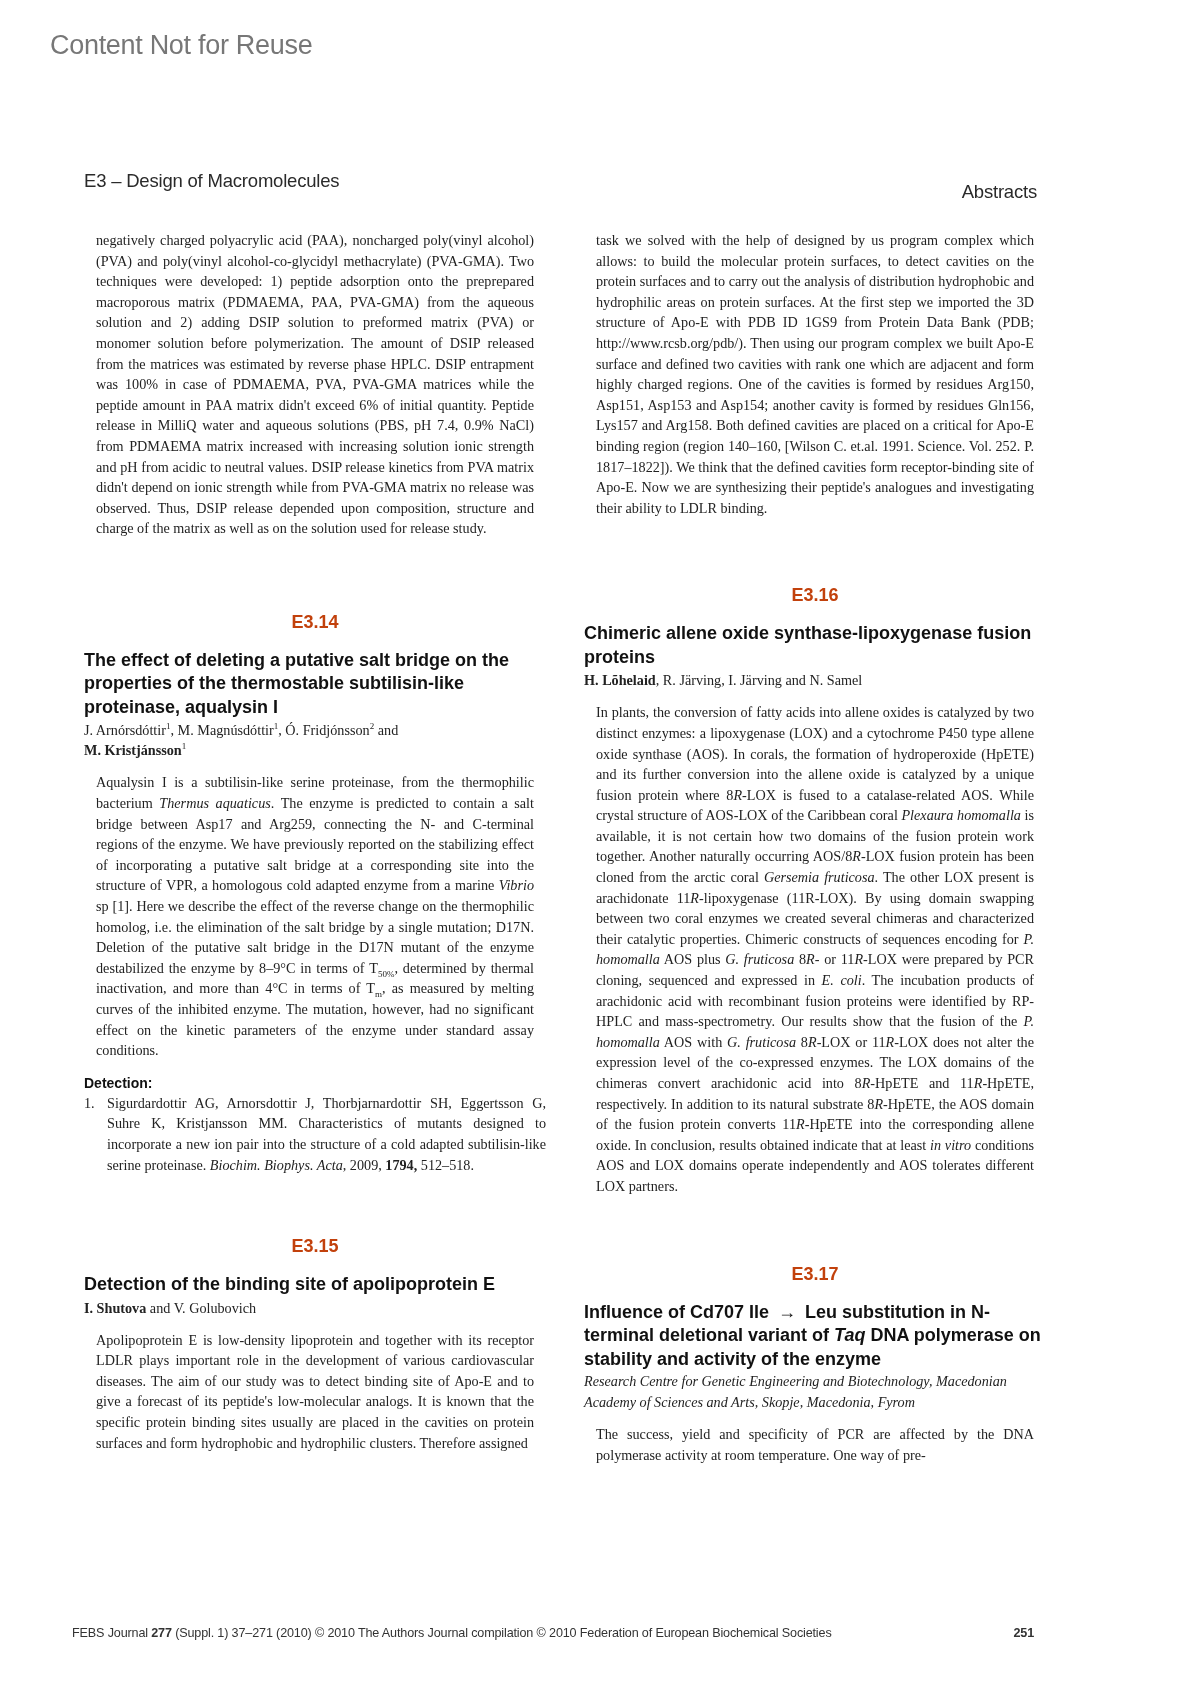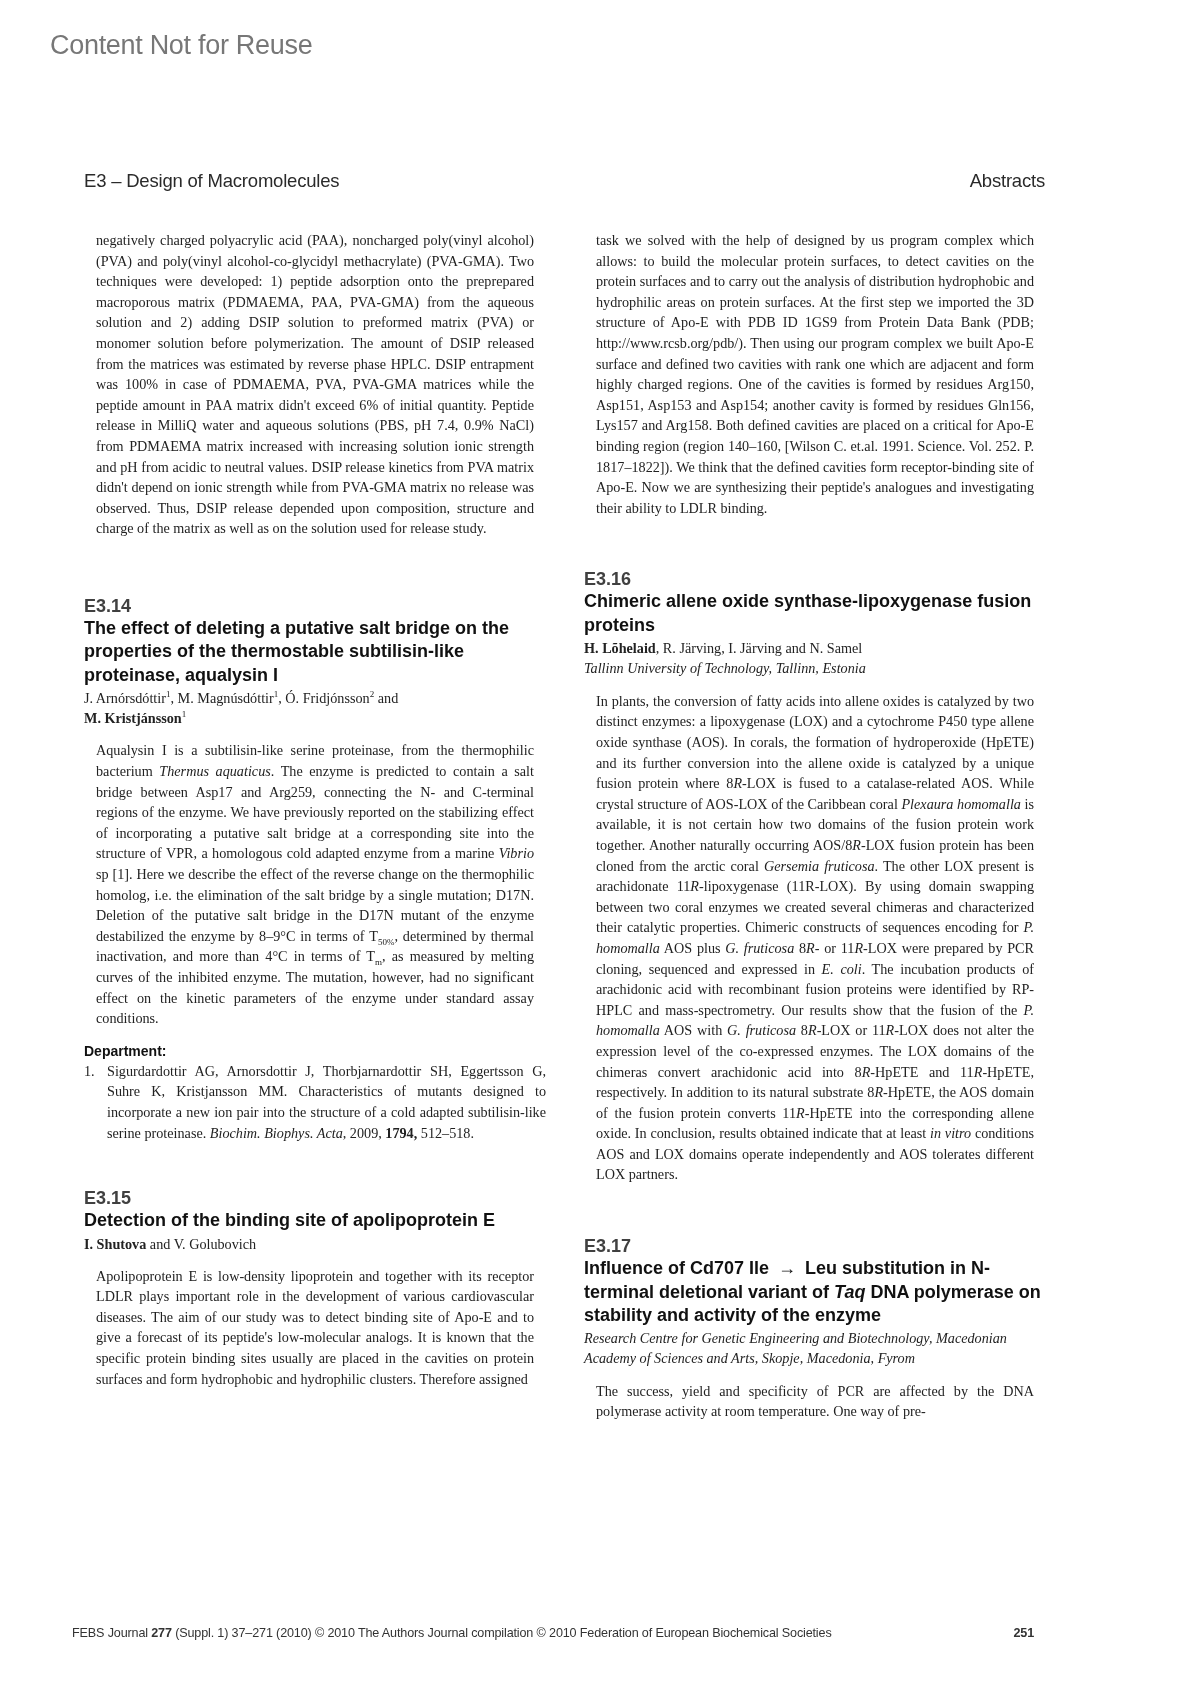--- a/index.html
+++ b/index.html
@@ -1,26 +1,26 @@
 <!DOCTYPE html>
 <html><head>
   <meta charset="utf-8">
   <style>
     html, body { margin: 0; padding: 0; background: #ffffff; }
     body { width: 1200px; height: 1698px; position: relative; overflow: hidden; color: #1c1c1c; }
     .watermark { position: absolute; left: 31px; top: 30px; font-family: "Liberation Sans", sans-serif; font-size: 27px; color: #777777; letter-spacing: -0.3px; margin-left: 19px; }
     .running-head { position: absolute; top: 170px; font-family: "Liberation Sans", sans-serif; font-size: 18.5px; color: #2a2a2a; letter-spacing: -0.2px; }
     .rh-left { left: 84px; }
-    .rh-right { right: 155px; }
+    .rh-right { right: 163px; margin-top: 11px; }
     .col { position: absolute; top: 218px; width: 462px; font-family: "Liberation Serif", serif; font-size: 14.2px; line-height: 20.6px; color: #222; }
     .col-left { left: 84px; }
     .col-right { left: 584px; }
     p.body { margin: 12px; text-align: justify; hyphens: manual; }
     .abstract { margin: 0; }
-    .abs-id { font-family: "Liberation Sans", sans-serif; font-weight: bold; font-size: 18px; line-height: 22px; color: #404040; margin: 0; }
+    .abs-id { font-family: "Liberation Sans", sans-serif; font-weight: bold; font-size: 18px; line-height: 22px; color: #c2410c; margin: 16px; text-align: center; }
     .abs-title { font-family: "Liberation Sans", sans-serif; font-weight: bold; font-size: 18px; line-height: 23.5px; color: #111; margin: 0; }
     .abs-authors { margin: 1px 0 0 0; font-size: 14.2px; line-height: 20px; }
     .abs-affil { margin: 0 0 9px 0; font-style: italic; font-size: 14.2px; line-height: 20.5px; }
     .ref-head { font-family: "Liberation Sans", sans-serif; font-weight: bold; font-size: 14px; line-height: 20px; color: #111; margin: 0; }
     .ref-list { margin: 0; padding: 0; list-style: none; }
     .ref-item { position: relative; padding-left: 23px; text-align: justify; }
     .ref-num { position: absolute; left: 0; top: 0; }
     i { font-style: italic; }
     b { font-weight: bold; }
     sup { font-size: 9px; line-height: 0; vertical-align: super; }
@@ -43,21 +43,21 @@
 
   <div class="gap-44"></div>
 
   <div class="abstract">
     <div class="abs-id">E3.14</div>
     <div class="abs-title">The effect of deleting a putative salt bridge on the properties of the thermostable subtilisin-like proteinase, aqualysin I</div>
     <div class="abs-authors">
       <span>J. Arnórsdóttir</span><sup>1</sup><span>, </span><span>M. Magnúsdóttir</span><sup>1</sup><span>, </span><span>Ó. Fridjónsson</span><sup>2</sup><span> and </span><br><b>M. Kristjánsson</b><sup>1</sup>
     </div>
     <p class="body"><span>Aqualysin I is a subtilisin-like serine proteinase, from the thermophilic bacterium </span><i>Thermus aquaticus</i><span>. The enzyme is predicted to contain a salt bridge between Asp17 and Arg259, connecting the N- and C-terminal regions of the enzyme. We have previously reported on the stabilizing effect of incorporating a putative salt bridge at a corresponding site into the structure of VPR, a homologous cold adapted enzyme from a marine </span><i>Vibrio</i><span> sp [1]. Here we describe the effect of the reverse change on the thermophilic homolog, i.e. the elimination of the salt bridge by a single mutation; D17N. Deletion of the putative salt bridge in the D17N mutant of the enzyme destabilized the enzyme by 8–9°C in terms of T</span><sub>50%</sub><span>, determined by thermal inactivation, and more than 4°C in terms of T</span><sub>m</sub><span>, as measured by melting curves of the inhibited enzyme. The mutation, however, had no significant effect on the kinetic parameters of the enzyme under standard assay conditions.</span></p>
-    <div class="ref-head">Department:</div>
+    <div class="ref-head">Detection:</div>
     <ul class="ref-list">
       <li class="ref-item"><span class="ref-num">1.</span><span>Sigurdardottir AG, Arnorsdottir J, Thorbjarnardottir SH, Eggertsson G, Suhre K, Kristjansson MM. Characteristics of mutants designed to incorporate a new ion pair into the structure of a cold adapted subtilisin-like serine proteinase. </span><i>Biochim. Biophys. Acta</i><span>, 2009, </span><b>1794,</b><span> 512–518.</span></li>
     </ul>
   </div>
 
   <div class="gap-44"></div>
 
   <div class="abstract">
     <div class="abs-id">E3.15</div>
     <div class="abs-title">Detection of the binding site of apolipoprotein E</div>
@@ -68,21 +68,20 @@
 
 <div class="col col-right">
   <p class="body">task we solved with the help of designed by us program complex which allows: to build the molecular protein surfaces, to detect cavities on the protein surfaces and to carry out the analysis of distribution hydrophobic and hydrophilic areas on protein surfaces. At the first step we imported the 3D structure of Apo-E with PDB ID 1GS9 from Protein Data Bank (PDB; http://www.rcsb.org/pdb/). Then using our program complex we built Apo-E surface and defined two cavities with rank one which are adjacent and form highly charged regions. One of the cavities is formed by residues Arg150, Asp151, Asp153 and Asp154; another cavity is formed by residues Gln156, Lys157 and Arg158. Both defined cavities are placed on a critical for Apo-E binding region (region 140–160, [Wilson C. et.al. 1991. Science. Vol. 252. P. 1817–1822]). We think that the defined cavities form receptor-binding site of Apo-E. Now we are synthesizing their peptide's analogues and investigating their ability to LDLR binding.</p>
 
   <div class="gap-40"></div>
 
   <div class="abstract">
     <div class="abs-id">E3.16</div>
     <div class="abs-title">Chimeric allene oxide synthase-lipoxygenase fusion proteins</div>
     <div class="abs-authors"><b>H. Lõhelaid</b><span>, </span><span>R. Järving</span><span>, </span><span>I. Järving</span><span> and </span><span>N. Samel</span></div>
-    <div class="abs-affil">Tallinn University of Technology, Tallinn, Estonia</div>
     <p class="body"><span>In plants, the conversion of fatty acids into allene oxides is catalyzed by two distinct enzymes: a lipoxygenase (LOX) and a cytochrome P450 type allene oxide synthase (AOS). In corals, the formation of hydroperoxide (HpETE) and its further conversion into the allene oxide is catalyzed by a unique fusion protein where 8</span><i>R</i><span>-LOX is fused to a catalase-related AOS. While crystal structure of AOS-LOX of the Caribbean coral </span><i>Plexaura homomalla</i><span> is available, it is not certain how two domains of the fusion protein work together. Another naturally occurring AOS/8</span><i>R</i><span>-LOX fusion protein has been cloned from the arctic coral </span><i>Gersemia fruticosa</i><span>. The other LOX present is arachidonate 11</span><i>R</i><span>-lipoxygenase (11R-LOX). By using domain swapping between two coral enzymes we created several chimeras and characterized their catalytic properties. Chimeric constructs of sequences encoding for </span><i>P. homomalla</i><span> AOS plus </span><i>G. fruticosa</i><span> 8</span><i>R</i><span>- or 11</span><i>R</i><span>-LOX were prepared by PCR cloning, sequenced and expressed in </span><i>E. coli</i><span>. The incubation products of arachidonic acid with recombinant fusion proteins were identified by RP-HPLC and mass-spectrometry. Our results show that the fusion of the </span><i>P. homomalla</i><span> AOS with </span><i>G. fruticosa</i><span> 8</span><i>R</i><span>-LOX or 11</span><i>R</i><span>-LOX does not alter the expression level of the co-expressed enzymes. The LOX domains of the chimeras convert arachidonic acid into 8</span><i>R</i><span>-HpETE and 11</span><i>R</i><span>-HpETE, respectively. In addition to its natural substrate 8</span><i>R</i><span>-HpETE, the AOS domain of the fusion protein converts 11</span><i>R</i><span>-HpETE into the corresponding allene oxide. In conclusion, results obtained indicate that at least </span><i>in vitro</i><span> conditions AOS and LOX domains operate independently and AOS tolerates different LOX partners.</span></p>
   </div>
 
   <div class="gap-40"></div>
 
   <div class="abstract">
     <div class="abs-id">E3.17</div>
     <div class="abs-title"><span>Influence of Cd707 Ile </span><span style="font-weight:normal; padding:0 4px;">→</span><span> Leu substitution in N-terminal deletional variant of </span><i>Taq</i><span> DNA polymerase on stability and activity of the enzyme</span></div>
     <div class="abs-affil">Research Centre for Genetic Engineering and Biotechnology, Macedonian Academy of Sciences and Arts, Skopje, Macedonia, Fyrom</div>
     <p class="body">The success, yield and specificity of PCR are affected by the DNA polymerase activity at room temperature. One way of pre-</p>

